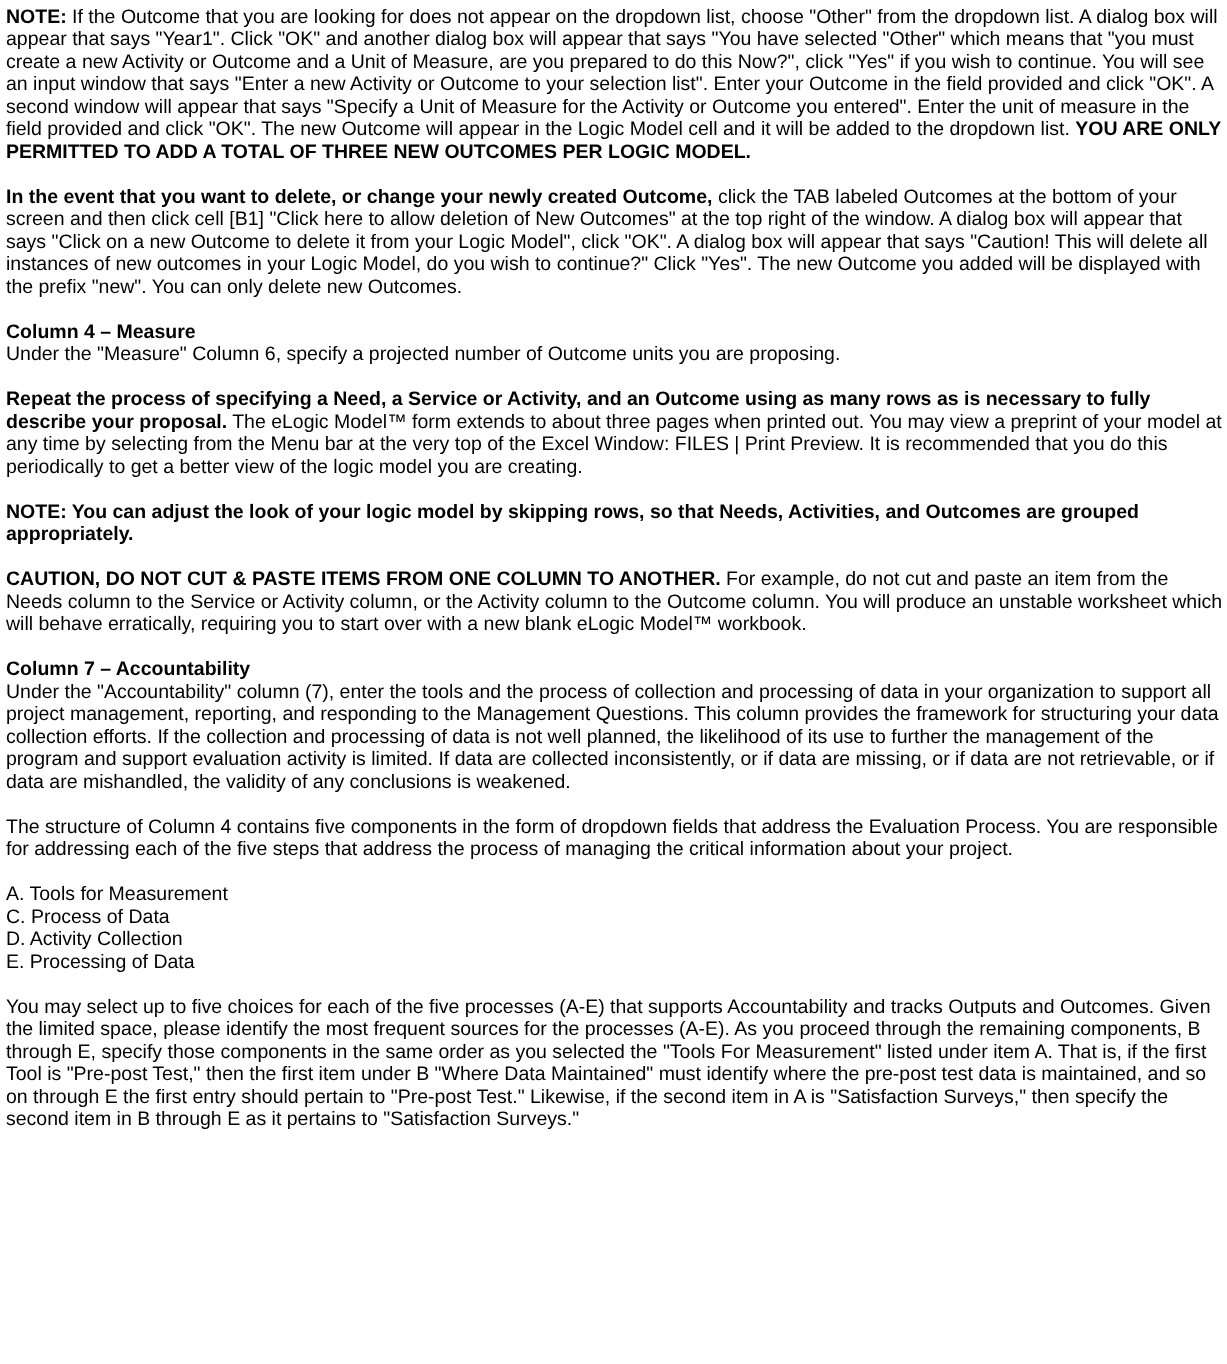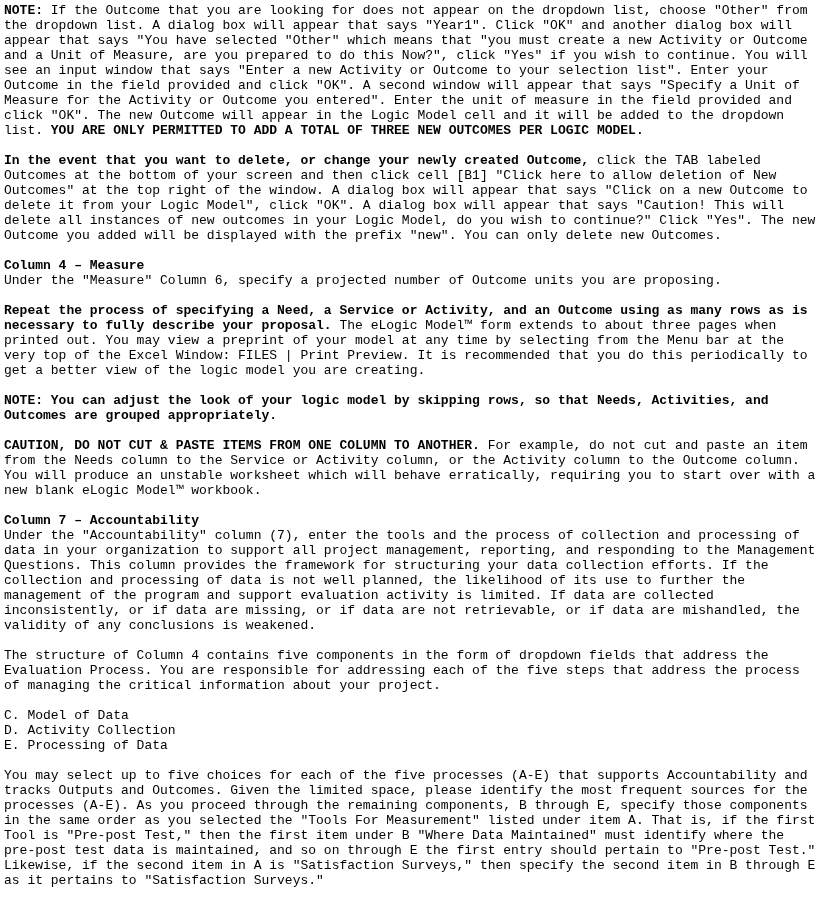--- a/index.html
+++ b/index.html
@@ -15,21 +15,20 @@
     color: #000000;
   }
   .doc {
     padding: 3px 2px 0 4px;
     font-size: 13px;
     line-height: 15px;
   }
   .para {
     margin: 0;
     white-space: normal;
-    font-family: Liberation Mono, monospace;
   }
   .b {
     font-weight: bold;
   }
   .spacer {
     height: 15px;
   }
 </style>
 </head>
 <body>
@@ -46,18 +45,19 @@
     <div class="spacer"></div>
     <p class="para"><span class="b">NOTE:  You can adjust the look of your logic model by skipping rows, so that Needs, Activities, and Outcomes are grouped appropriately.</span></p>
     <div class="spacer"></div>
     <p class="para"><span class="b">CAUTION, DO NOT CUT &amp; PASTE ITEMS FROM ONE COLUMN TO ANOTHER.</span><span>  For example, do not cut and paste an item from the Needs column to the Service or Activity column, or the Activity column to the Outcome column.  You will produce an unstable worksheet which will behave erratically, requiring you to start over with a new blank eLogic Model™ workbook.</span></p>
     <div class="spacer"></div>
     <p class="para"><span class="b">Column 7 – Accountability</span></p>
     <p class="para"><span>Under the "Accountability" column (7), enter the tools and the process of collection and processing of data in your organization to support all project management, reporting, and responding to the Management Questions.  This column provides the framework for structuring your data collection efforts. If the collection and processing of data is not well planned, the likelihood of its use to further the management of the program and support evaluation activity is limited. If data are collected inconsistently, or if data are missing, or if data are not retrievable, or if data are mishandled, the validity of any conclusions is weakened.</span></p>
     <div class="spacer"></div>
     <p class="para"><span>The structure of Column 4 contains five components in the form of dropdown fields that address the Evaluation Process.  You are responsible for addressing each of the five steps that address the process of managing the critical information about your project.</span></p>
     <div class="spacer"></div>
-    <p class="para"><span>C. Model of Data</span></p>
+    <p class="para"><span>A. Tools for Measurement</span></p>
+    <p class="para"><span>C. Process of Data</span></p>
     <p class="para"><span>D. Activity Collection</span></p>
     <p class="para"><span>E. Processing of Data</span></p>
     <div class="spacer"></div>
     <p class="para"><span>You may select up to five choices for each of the five processes (A-E) that supports Accountability and tracks Outputs and Outcomes.  Given the limited space, please identify the most frequent sources for the processes (A-E).  As you proceed through the remaining components, B through E, specify those components in the same order as you selected the "Tools For Measurement" listed under item A.  That is, if the first Tool is "Pre-post Test," then the first item under B "Where Data Maintained" must identify where the pre-post test data is maintained, and so on through E the first entry should pertain to "Pre-post Test."  Likewise, if the second item in A is "Satisfaction Surveys," then specify the second item in B through E as it pertains to "Satisfaction Surveys."</span></p>
   </div>
 
 </body></html>

